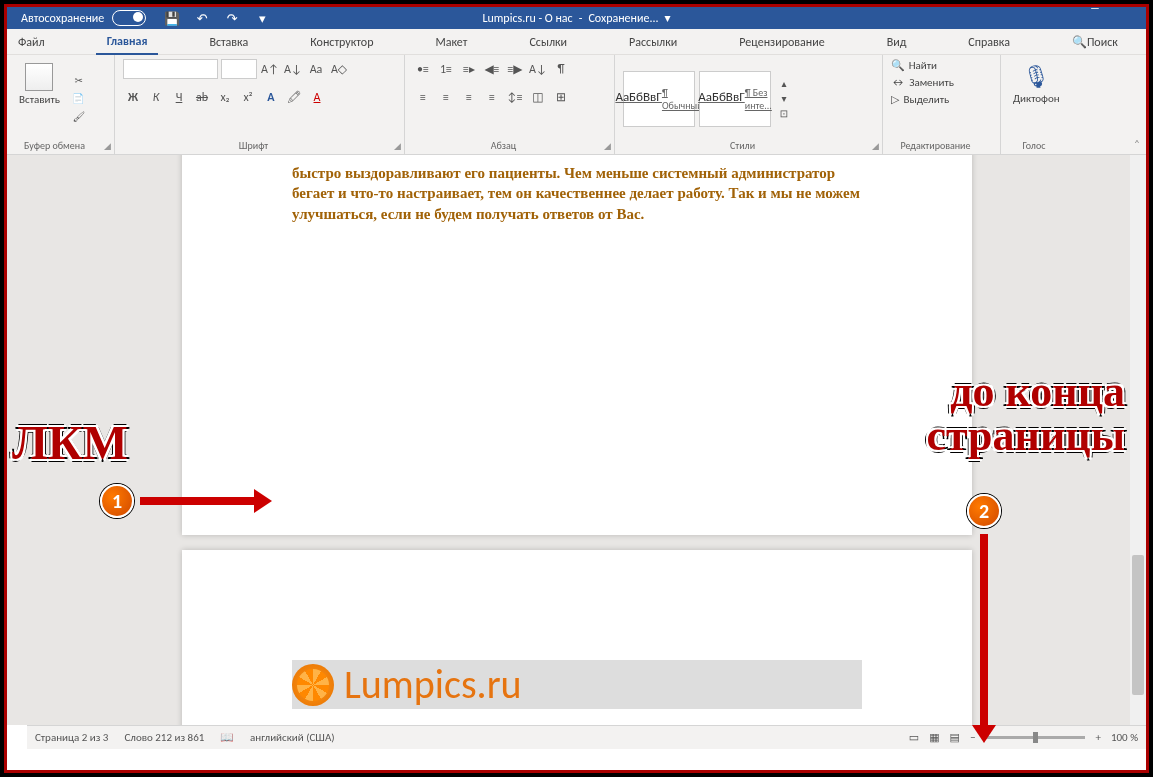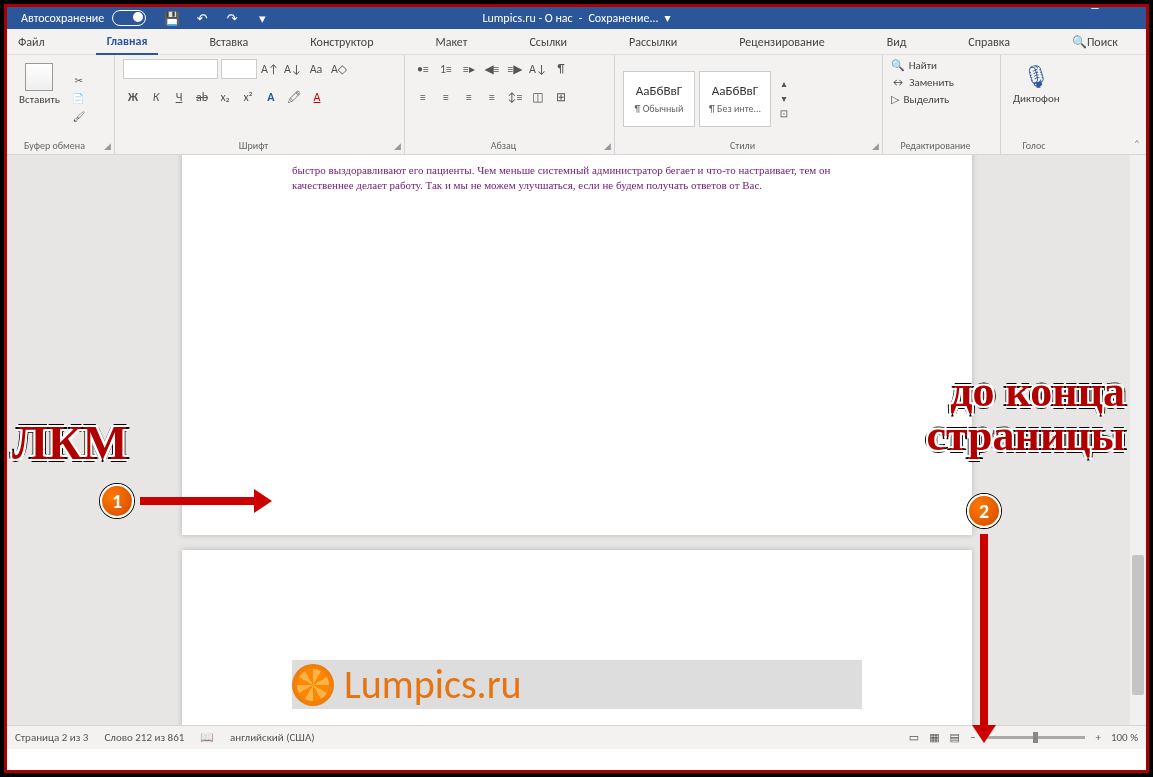--- a/index.html
+++ b/index.html
@@ -25,38 +25,38 @@
 .group-corner{position:absolute;bottom:3px;right:3px;font-size:9px;color:#999;}
 .big-btn{display:flex;flex-direction:column;align-items:center;gap:2px;padding:4px;font-size:11px;color:#444;}
 .big-icon{width:28px;height:28px;border:1px solid #999;background:#fff;}
 .mini-col{display:flex;flex-direction:column;gap:4px;justify-content:center;}
 .mini-btn{width:18px;height:14px;font-size:10px;color:#555;display:flex;align-items:center;justify-content:center;}
 .font-row{display:flex;gap:3px;align-items:center;}
 .font-select{width:95px;height:20px;border:1px solid #ccc;background:#fff;font-size:11px;padding-left:4px;}
 .size-select{width:36px;height:20px;border:1px solid #ccc;background:#fff;font-size:11px;padding-left:4px;}
 .ribbon-icon{width:20px;height:20px;display:flex;align-items:center;justify-content:center;font-size:12px;color:#555;}
 .styles-gallery{display:flex;gap:4px;align-items:center;}
-.style-box{width:72px;height:56px;border:1px solid #ccc;background:#fff;display:flex;flex-direction:column;align-items:center;justify-content:center;font-size:10px;color:#666;}
+.style-box{width:72px;height:56px;border:1px solid #ccc;background:#fff;display:flex;flex-direction:row;align-items:center;justify-content:center;font-size:10px;color:#666;text-decoration:underline;}
 .style-box .preview{font-size:13px;color:#333;margin-bottom:4px;}
 .style-box.blue .preview{color:#2b579a;font-size:14px;}
 .editing-col{display:flex;flex-direction:column;gap:4px;font-size:11px;color:#444;}
 .editing-item{display:flex;gap:4px;align-items:center;}
 .document-area{height:570px;background:#e8e6e4;position:relative;overflow:hidden;}
 .page{position:absolute;background:#fff;width:790px;left:175px;box-shadow:0 0 6px rgba(0,0,0,.2);}
 .page1{top:-100px;height:480px;padding:0 110px;}
 .page2{top:395px;height:800px;padding:40px 110px;}
-.body-text{font-family:Georgia,serif;font-size:11px;color:#701a75;line-height:1.35;font-weight:400;}
+.body-text{font-family:Georgia,serif;font-size:15px;color:#a16207;line-height:1.35;font-weight:700;}
 .page2 .logo-line{display:flex;align-items:center;gap:10px;margin:70px 0 18px 0;background:#ddd;}
 .orange-icon{width:42px;height:42px;border-radius:50%;background:radial-gradient(circle,#ff9a1a,#e67000);position:relative;}
 .orange-icon::before{content:"";position:absolute;inset:5px;border-radius:50%;background:repeating-conic-gradient(from 0deg,#ffb347 0 30deg,#ff8800 30deg 60deg);}
 .logo-text{font-family:Calibri,sans-serif;font-size:40px;color:#e67410;letter-spacing:0px;}
 .highlighted{background:#ddd;}
 .scrollbar{position:absolute;right:0;top:0;width:16px;height:100%;background:#f0f0f0;}
 .scroll-thumb{position:absolute;right:2px;width:12px;height:140px;top:400px;background:#c4c4c4;border-radius:2px;}
-.statusbar{height:24px;background:#f3f2f1;border-top:1px solid #d5d5d5;display:flex;align-items:center;font-size:11px;color:#555;padding:0 8px;gap:16px;}
+.statusbar{height:24px;background:#f3f2f1;border-top:1px solid #d5d5d5;display:flex;align-items:center;font-size:11px;color:#555;padding:0 8px;gap:16px;margin-left:20px;}
 .status-right{margin-left:auto;display:flex;align-items:center;gap:10px;}
 .zoom-slider{width:100px;height:3px;background:#aaa;position:relative;}
 .zoom-slider::after{content:"";position:absolute;left:48px;top:-4px;width:5px;height:11px;background:#888;}
 .annotation{position:absolute;font-family:"Times New Roman",Georgia,serif;font-weight:700;color:#b00000;text-shadow:-2px -2px 0 #fff,2px -2px 0 #fff,-2px 2px 0 #fff,2px 2px 0 #fff,-3px 0 0 #000,3px 0 0 #000,0 -3px 0 #000,0 3px 0 #000;pointer-events:none;z-index:100;}
 .anno1{left:12px;top:415px;font-size:48px;}
 .anno2{right:28px;top:370px;font-size:44px;text-align:right;line-height:1.0;}
 .marker{position:absolute;width:34px;height:34px;border-radius:50%;background:radial-gradient(circle at 35% 35%,#ff7a00,#d04800);border:2px solid #fff;box-shadow:0 0 0 1px #000;display:flex;align-items:center;justify-content:center;color:#fff;font-weight:700;font-size:20px;z-index:101;}
 .marker1{left:100px;top:484px;}
 .marker2{right:152px;top:494px;}
 .arrow1{position:absolute;left:140px;top:497px;width:118px;height:8px;background:#c00;z-index:99;}

